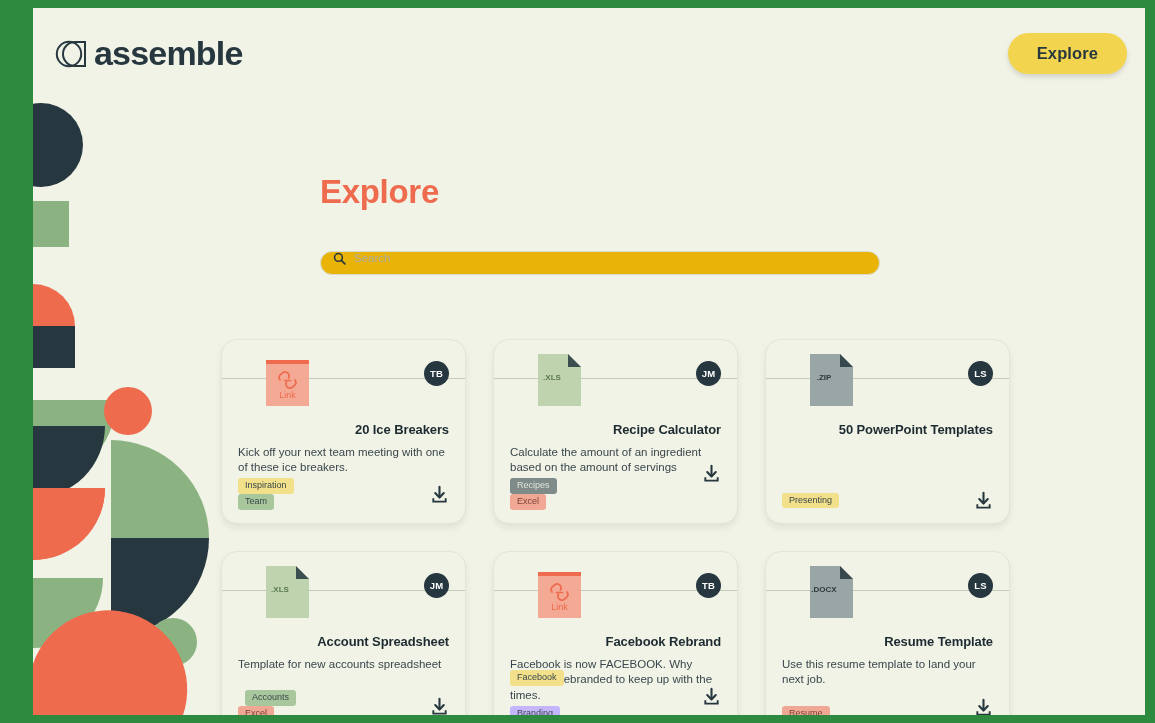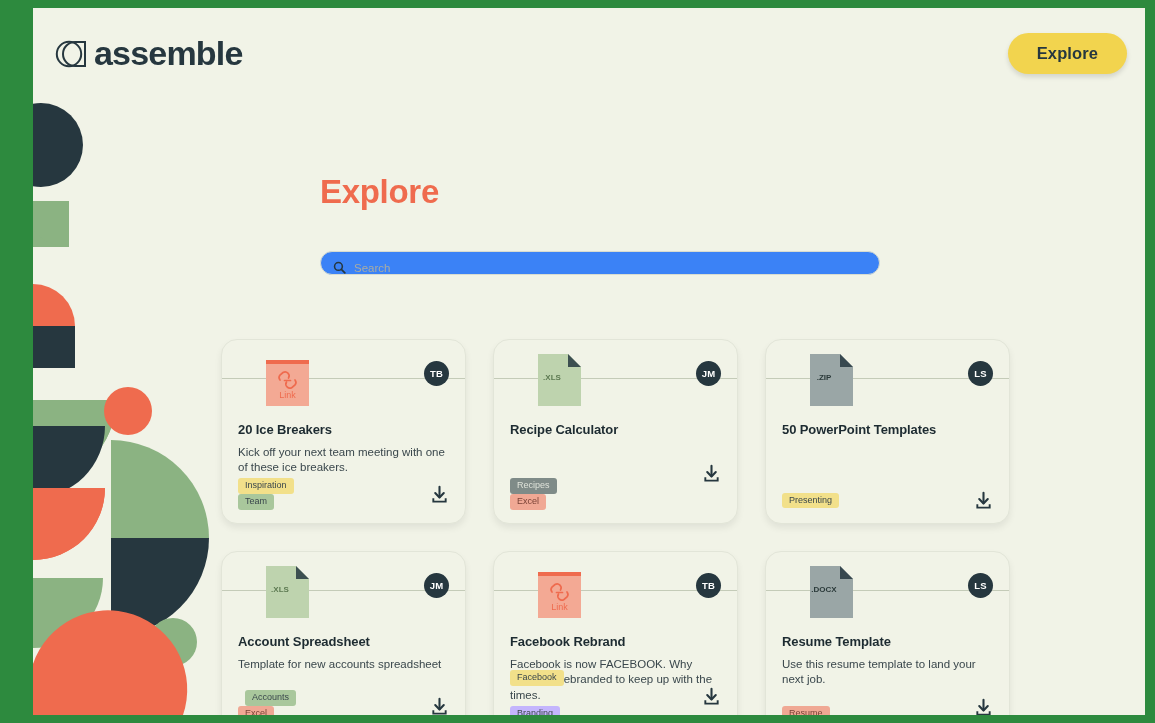--- a/index.html
+++ b/index.html
@@ -89,23 +89,23 @@
     color: #ef6b4e;
     letter-spacing: -0.3px;
   }
   #search-row {
     position: absolute;
     left: 287px; top: 243px;
     width: 560px;
   }
   #search-box {
     display: flex;
-    align-items: flex-end;
+    align-items: flex-start;
     gap: 8px;
-    background: #3b82f6;
+    background: #eab308;
     border: 1px solid #d8dcd0;
     border-radius: 16px;
     height: 24px;
     padding: 0 12px;
   }
   #search-input {
     flex: 1;
     border: none;
     outline: none;
     background: transparent;
@@ -166,20 +166,21 @@
     justify-content: center;
     letter-spacing: 0.2px;
     z-index: 3;
   }
   .card-title {
     font-size: 13px;
     font-weight: 700;
     color: #1d2b31;
     margin-top: 6px;
     letter-spacing: -0.1px;
+    text-align: right;
   }
   .card-desc {
     font-size: 11.5px;
     line-height: 1.33;
     color: #3a474c;
     margin-top: 8px;
   }
   .card-footer {
     position: absolute;
     left: 16px; right: 16px;
@@ -320,20 +321,21 @@
               <div class="file-icon">
                 <svg class="doc-shape" width="43" height="52" viewBox="0 0 43 52">
                   <path d="M 0 0 L 30 0 L 43 13 L 43 52 L 0 52 Z" fill="#bed3ae"></path>
                   <path d="M 30 0 L 43 13 L 30 13 Z" fill="#26373f" opacity="0.85"></path>
                   <text x="14" y="26" text-anchor="middle" font-family="Liberation Sans, sans-serif" font-size="8" font-weight="bold" fill="#5d7a52">.XLS</text>
                 </svg>
               </div>
               <div class="avatar">JM</div>
             </div>
             <div class="card-title">Recipe Calculator</div>
+            <div class="card-desc">Calculate the amount of an ingredient based on the amount of servings</div>
             <div class="card-footer">
               <div class="tags">
                 <span class="tag" style="background:#7f8b88;color:#dfe3da;margin-top:41px;">Recipes</span>
                 <span class="tag" style="background:#f0a894;color:#7a4236;">Excel</span>
               </div>
               <svg class="download-icon" width="19" height="19" viewBox="0 0 20 20">
                 <line x1="10" y1="2" x2="10" y2="12.5" stroke="#26373f" stroke-width="2.2" stroke-linecap="round"></line>
                 <path d="M 5.5 8.5 L 10 13.2 L 14.5 8.5" fill="none" stroke="#26373f" stroke-width="2.2" stroke-linecap="round" stroke-linejoin="round"></path>
                 <path d="M 3.5 14 L 3.5 17.5 L 16.5 17.5 L 16.5 14" fill="none" stroke="#26373f" stroke-width="2"></path>
               </svg>

